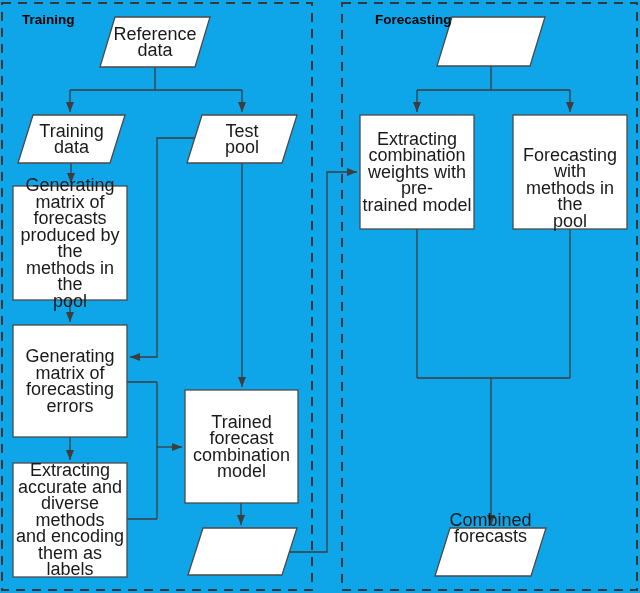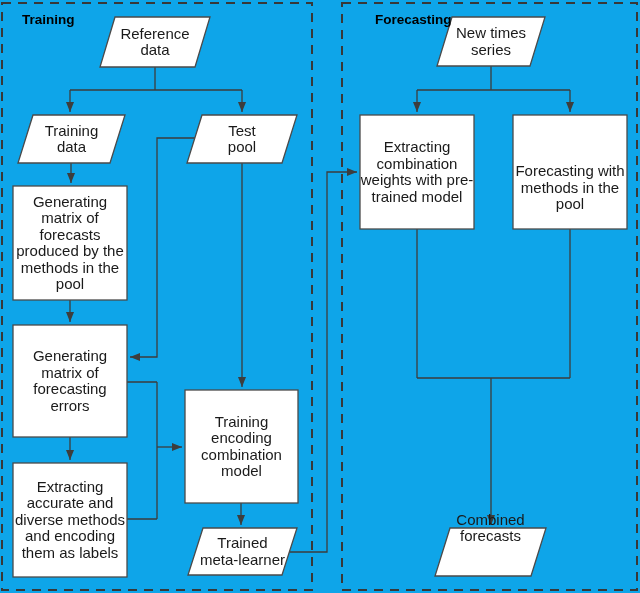--- a/index.html
+++ b/index.html
@@ -23,21 +23,21 @@
     color: #000000;
     line-height: 15px;
   }
   .node-label {
     position: absolute;
     display: flex;
     align-items: center;
     justify-content: center;
     text-align: center;
     white-space: pre-line;
-    font-size: 15px;
+    font-size: 18px;
     line-height: 16.5px;
     color: #1a1a1a;
     pointer-events: none;
   }
 </style>
 </head>
 <body>
 
 <div id="canvas">
 
@@ -101,28 +101,24 @@
 methods in the
 pool</div>
   <div class="node-label" style="left:13px; top:325px; width:114px; height:112px;">Generating
 matrix of
 forecasting errors</div>
   <div class="node-label" style="left:13px; top:463px; width:114px; height:114px;">Extracting
 accurate and
 diverse methods
 and encoding
 them as labels</div>
-  <div class="node-label" style="left:185px; top:390px; width:113px; height:113px;">Training encoding
+  <div class="node-label" style="left:185px; top:390px; width:113px; height:113px;">Trained forecast
 combination
 model</div>
-  <div class="node-label" style="left:188px; top:528px; width:109px; height:47px;">Trained
-meta-learner</div>
 
-  <div class="node-label" style="left:437px; top:17px; width:108px; height:49px;">New times
-series</div>
   <div class="node-label" style="left:360px; top:115px; width:114px; height:114px;">Extracting
 combination
 weights with pre-
 trained model</div>
   <div class="node-label" style="left:513px; top:115px; width:114px; height:146px;">Forecasting with
 methods in the
 pool</div>
   <div class="node-label" style="left:435px; top:504px; width:111px; height:48px;">Combined
 forecasts</div>
 

